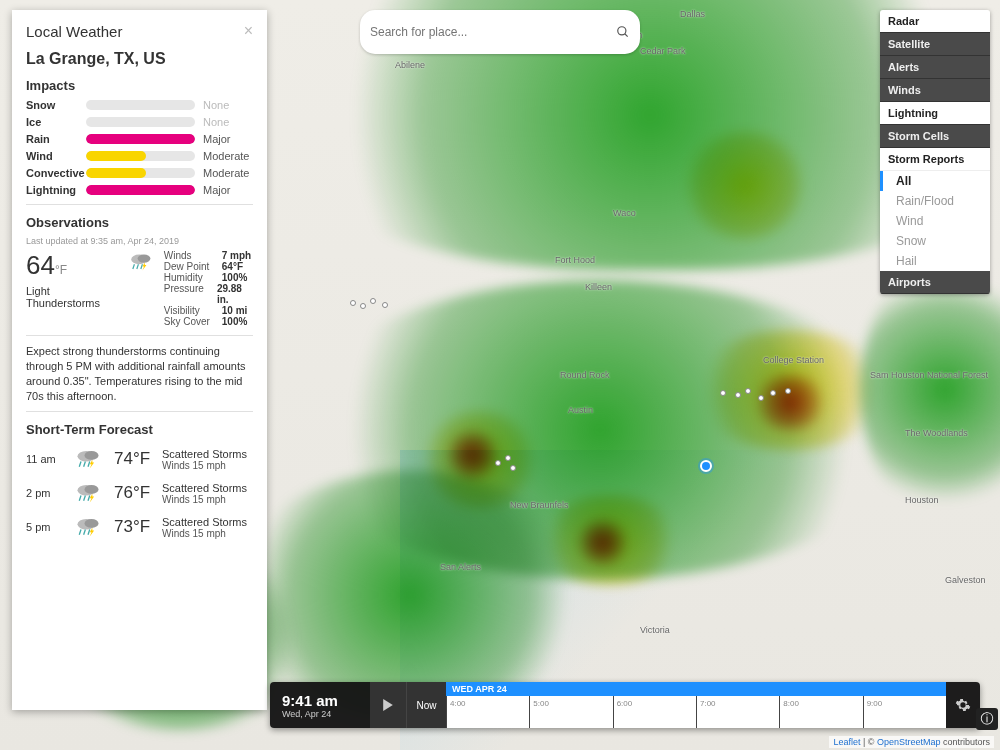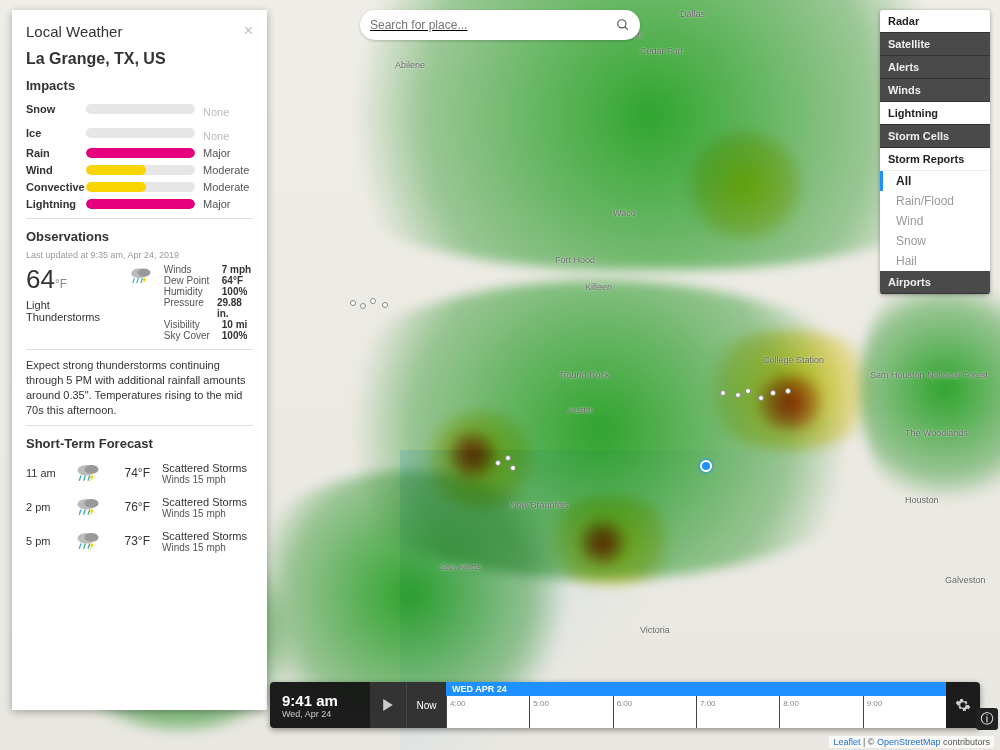--- a/index.html
+++ b/index.html
@@ -34,24 +34,23 @@
     background: #fff; border: 1px solid #888; pointer-events:none;
   }
   .loc-marker {
     position:absolute; width:12px; height:12px; border-radius:50%;
     background:#1e90ff; border:2px solid #fff; box-shadow:0 0 0 2px rgba(30,144,255,0.4);
   }
 
   
   .searchbar {
     position: absolute; top: 10px; left: 50%; transform: translateX(-50%);
-    width: 280px; height: 30px; background: #fff; border-radius: 15px;
+    width: 280px; height: 44px; background: #fff; border-radius: 15px;
     display: flex; align-items: center; padding: 0 10px;
     box-shadow: 0 1px 3px rgba(0,0,0,0.2);
-    text-decoration: underline;
   }
   .searchbar input {
     flex: 1; border: none; outline: none; font-size: 12px; color:#555;
   }
   .search-icon { width:14px; height:14px; }
 
   
   .panel {
     position: absolute; top: 10px; left: 12px; width: 255px; bottom: 40px;
     background: #fff; box-shadow: 0 2px 8px rgba(0,0,0,0.3);
@@ -63,37 +62,37 @@
   .panel-header h3 { font-size: 15px; font-weight: 500; }
   .close-x { font-size: 16px; color: #bbb; cursor:pointer; }
   .loc-name { font-size: 16px; font-weight: 700; margin: 6px 0 10px; }
   .section-h { font-size: 13px; font-weight: 700; margin: 10px 0 6px; }
   .hr { border: none; border-top: 1px solid #e0e0e0; margin: 8px 0; }
   .impact-row { display:flex; align-items:center; margin:5px 0; font-size:11px;}
   .impact-row .lbl { width: 60px; font-weight:600;}
   .impact-bar { flex:1; height:10px; background:#e6e6e6; border-radius:5px; overflow:hidden; margin-right:8px;}
   .impact-fill { height:100%; border-radius:5px;}
   .impact-row .lvl { width:50px; color:#555;}
-  .impact-row.none .lvl{color:#bbb;margin-top:7px;}
+  .impact-row.none .lvl{color:#bbb;}
   .fill-major{ background:#e6007e; width:100%;}
   .fill-moderate{ background:#f9d500; width:55%;}
   .updated { font-size:9px; color:#999;}
   .obs { display:flex; align-items:flex-start; gap:10px; margin-top:4px;}
   .temp-big { font-size: 26px; font-weight:500;}
   .temp-big small{font-size:12px; color:#888; font-weight:400;}
   .cond { font-size:11px; margin-top:4px;}
   .obs-table { font-size:10px;}
   .obs-table div{ display:flex;}
   .obs-table .k{width:58px; color:#555;}
   .obs-table .v{font-weight:700;}
   .outlook-text{font-size:11px; line-height:1.35; margin-top:2px;}
   .fc-row{ display:flex; align-items:center; gap:12px; margin:10px 0;}
   .fc-row .t{width:36px; font-size:11px;}
   .fc-row .ic{width:28px;}
-  .fc-row .tp{width:36px; font-size:12px; font-weight:500;text-align:right;}
+  .fc-row .tp{width:36px; font-size:17px; font-weight:500;text-align:right;}
   .fc-row .d .c{font-size:11px;}
   .fc-row .d .w{font-size:10px; color:#555;}
   .wx-icon{width:28px;height:22px;}
 
   
   .layers {
     position:absolute; top:10px; right:10px; width:110px;
     font-size:11px; border-radius:3px; overflow:hidden;
     box-shadow:0 1px 4px rgba(0,0,0,0.35);
   }
@@ -182,21 +181,21 @@
       <div class="city" style="left: 763px; top: 355px;">College Station</div>
       <div class="city" style="left: 568px; top: 405px;">Austin</div>
       <div class="city" style="left: 510px; top: 500px;">New Braunfels</div>
       <div class="city" style="left: 440px; top: 562px;">San Alerts</div>
       <div class="city" style="left: 640px; top: 625px;">Victoria</div>
       <div class="city" style="left: 905px; top: 495px;">Houston</div>
       <div class="city" style="left: 905px; top: 428px;">The Woodlands</div>
       <div class="city" style="left: 870px; top: 370px;">Sam Houston
 National
 Forest</div>
-      <div class="city" style="left: 640px; top: 46px;">Cedar Fort</div>
+      <div class="city" style="left: 640px; top: 46px;">Cedar Park</div>
       <div class="city" style="left: 945px; top: 575px;">Galveston</div>
     </div>
 </div>
 
 <div class="searchbar">
   <input type="text" placeholder="Search for place..." style="">
   <svg class="search-icon" viewBox="0 0 24 24" fill="none" stroke="#555" stroke-width="2">
       <circle cx="10" cy="10" r="7"></circle>
       <line x1="20" y1="20" x2="15" y2="15"></line>
     </svg>

